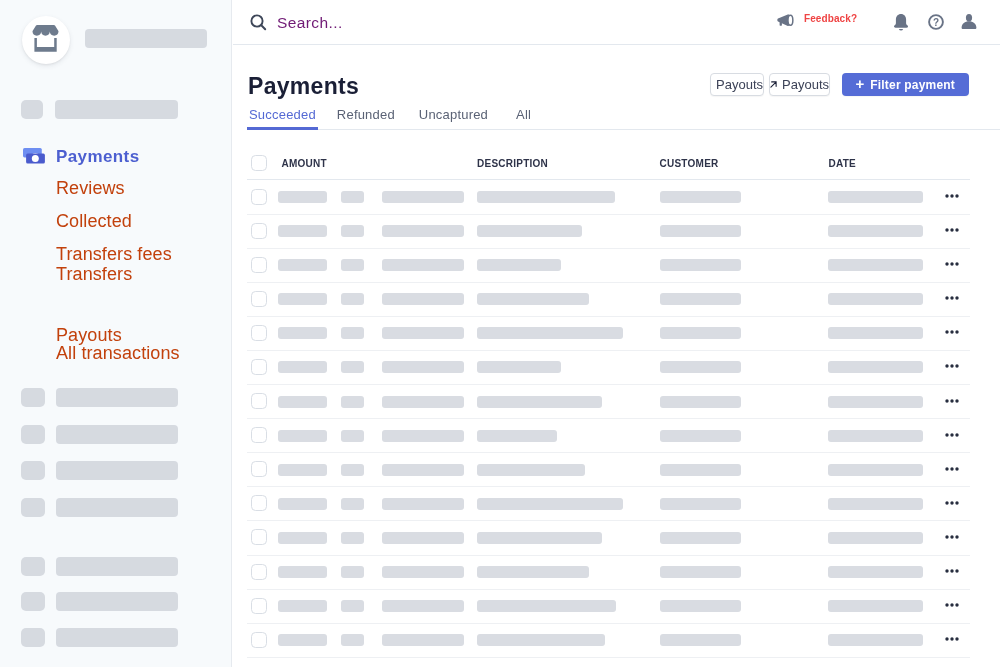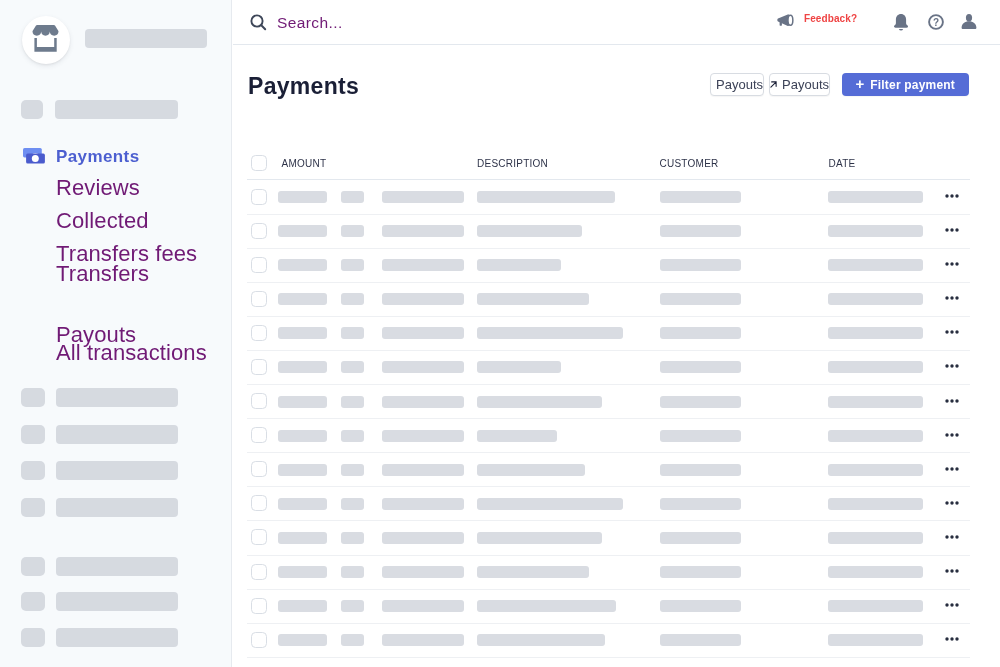--- a/index.html
+++ b/index.html
@@ -1,37 +1,37 @@
 <!DOCTYPE html>
 <html><head><meta charset="utf-8"><style>
 *{margin:0;padding:0;box-sizing:border-box}
 html,body{width:1000px;height:667px;overflow:hidden;background:#fff;font-family:"Liberation Sans",sans-serif}
 .abs{position:absolute}
 
 #sidebar{position:absolute;left:0;top:0;width:232px;height:667px;background:#f7fafc;border-right:1px solid #e6eaef}
 .logo{position:absolute;left:22px;top:16px;width:48px;height:48px;border-radius:50%;background:#fff;box-shadow:0 2px 5px rgba(60,66,87,.10),0 1px 2px rgba(0,0,0,.06)}
 .sph{position:absolute;background:#d6dae0;border-radius:4px}
 .sq{border-radius:5px}
-.navtxt{position:absolute;left:56px;font-size:22px;color:#701a75;letter-spacing:.1px;line-height:18px}
+.navtxt{position:absolute;left:56px;font-size:18px;color:#c2410c;letter-spacing:.1px;line-height:18px}
 
 #topbar{position:absolute;left:233px;top:0;width:767px;height:45px;background:#fff;border-bottom:1px solid #e3e8ee}
 .tbi{position:absolute;fill:#697386}
 
 #content{position:absolute;left:233px;top:45px;width:767px;height:622px;background:#fff}
 h1{position:absolute;left:15px;top:28px;font-size:23px;color:#1a1f36;letter-spacing:.3px;font-weight:bold}
 .btn{position:absolute;top:28px;height:23px;border:1px solid #d8dce2;border-radius:4px;background:#fff;font-size:13px;color:#3c4257;display:flex;align-items:center;justify-content:center;box-shadow:0 1px 1px rgba(0,0,0,.04)}
 .btn svg{margin-right:5px}
 #createbtn{background:#556cd6;border:none;color:#fff;font-size:12.5px}
 
 #tabs{position:absolute;left:14px;top:56px;width:753px;height:29px;border-bottom:1px solid #e3e8ee;font-size:13px;color:#5a6275}
 #tabs span{display:inline-block;height:29px;line-height:27px;padding:0 2px;margin-right:20px;letter-spacing:.2px}
 #tabs .active{color:#5469d4;border-bottom:3px solid #5469d4;margin-right:17px}
 
 #thead{position:absolute;left:14px;top:85px;width:723px;height:49.5px;border-bottom:1px solid #e3e8ee}
-.hlbl{position:absolute;top:28px;font-size:10px;font-weight:normal;color:#2e3349;letter-spacing:.25px}
+.hlbl{position:absolute;top:28px;font-size:10px;font-weight:bold;color:#2e3349;letter-spacing:.25px}
 .cb{position:absolute;width:16px;height:16px;border:1.5px solid #d9dee5;border-radius:4.5px;background:#fff}
 #thead .cb{left:4px;top:24.5px}
 #tbody{position:absolute;left:14px;top:135.5px;width:753px}
 .trow{position:relative;width:723px;height:34.1px;border-bottom:1px solid #eef0f3}
 .trow .cb{top:8px}
 .bar{position:absolute;top:10.5px;height:12px;background:#d9dce2;border-radius:3px}
 .dots{position:absolute;left:698px;top:13.5px;fill:#272d3f}
 </style></head>
 <body>
 <div id="sidebar">
@@ -107,20 +107,21 @@
   <div class="btn" style="left:536px;width:61px">
     <svg width="11" height="11" viewBox="0 0 11 11" fill="none" stroke="#1a1f36" stroke-width="1.7" stroke-linecap="round">
         <path d="M2.6 1.4 h7 v7 M9.4 1.6 1.4 9.6"></path>
       </svg>
     <span>Payouts</span>
     </div>
   <div class="btn" id="createbtn" style="left:608.5px;width:127.5px">
       <span style="font-size:15px;font-weight:bold;margin-right:6px;margin-top:-1.5px">+</span>
       <span style="font-weight:bold;font-size:12px;letter-spacing:.2px">Filter payment</span>
     </div>
+  <div id="tabs"><span class="active">Succeeded</span><span style="margin-right:20px">Refunded</span><span style="margin-right:24px">Uncaptured</span><span>All</span></div>
   <div id="thead">
     <span class="cb"></span>
     <span class="hlbl" style="left:34.5px">AMOUNT</span>
     <span class="hlbl" style="left:230px">DESCRIPTION</span>
     <span class="hlbl" style="left:412.5px">CUSTOMER</span>
     <span class="hlbl" style="left:581.5px">DATE</span>
   </div>
   <div id="tbody">
 <div class="trow">
         <span class="cb" style="left:4px"></span>

